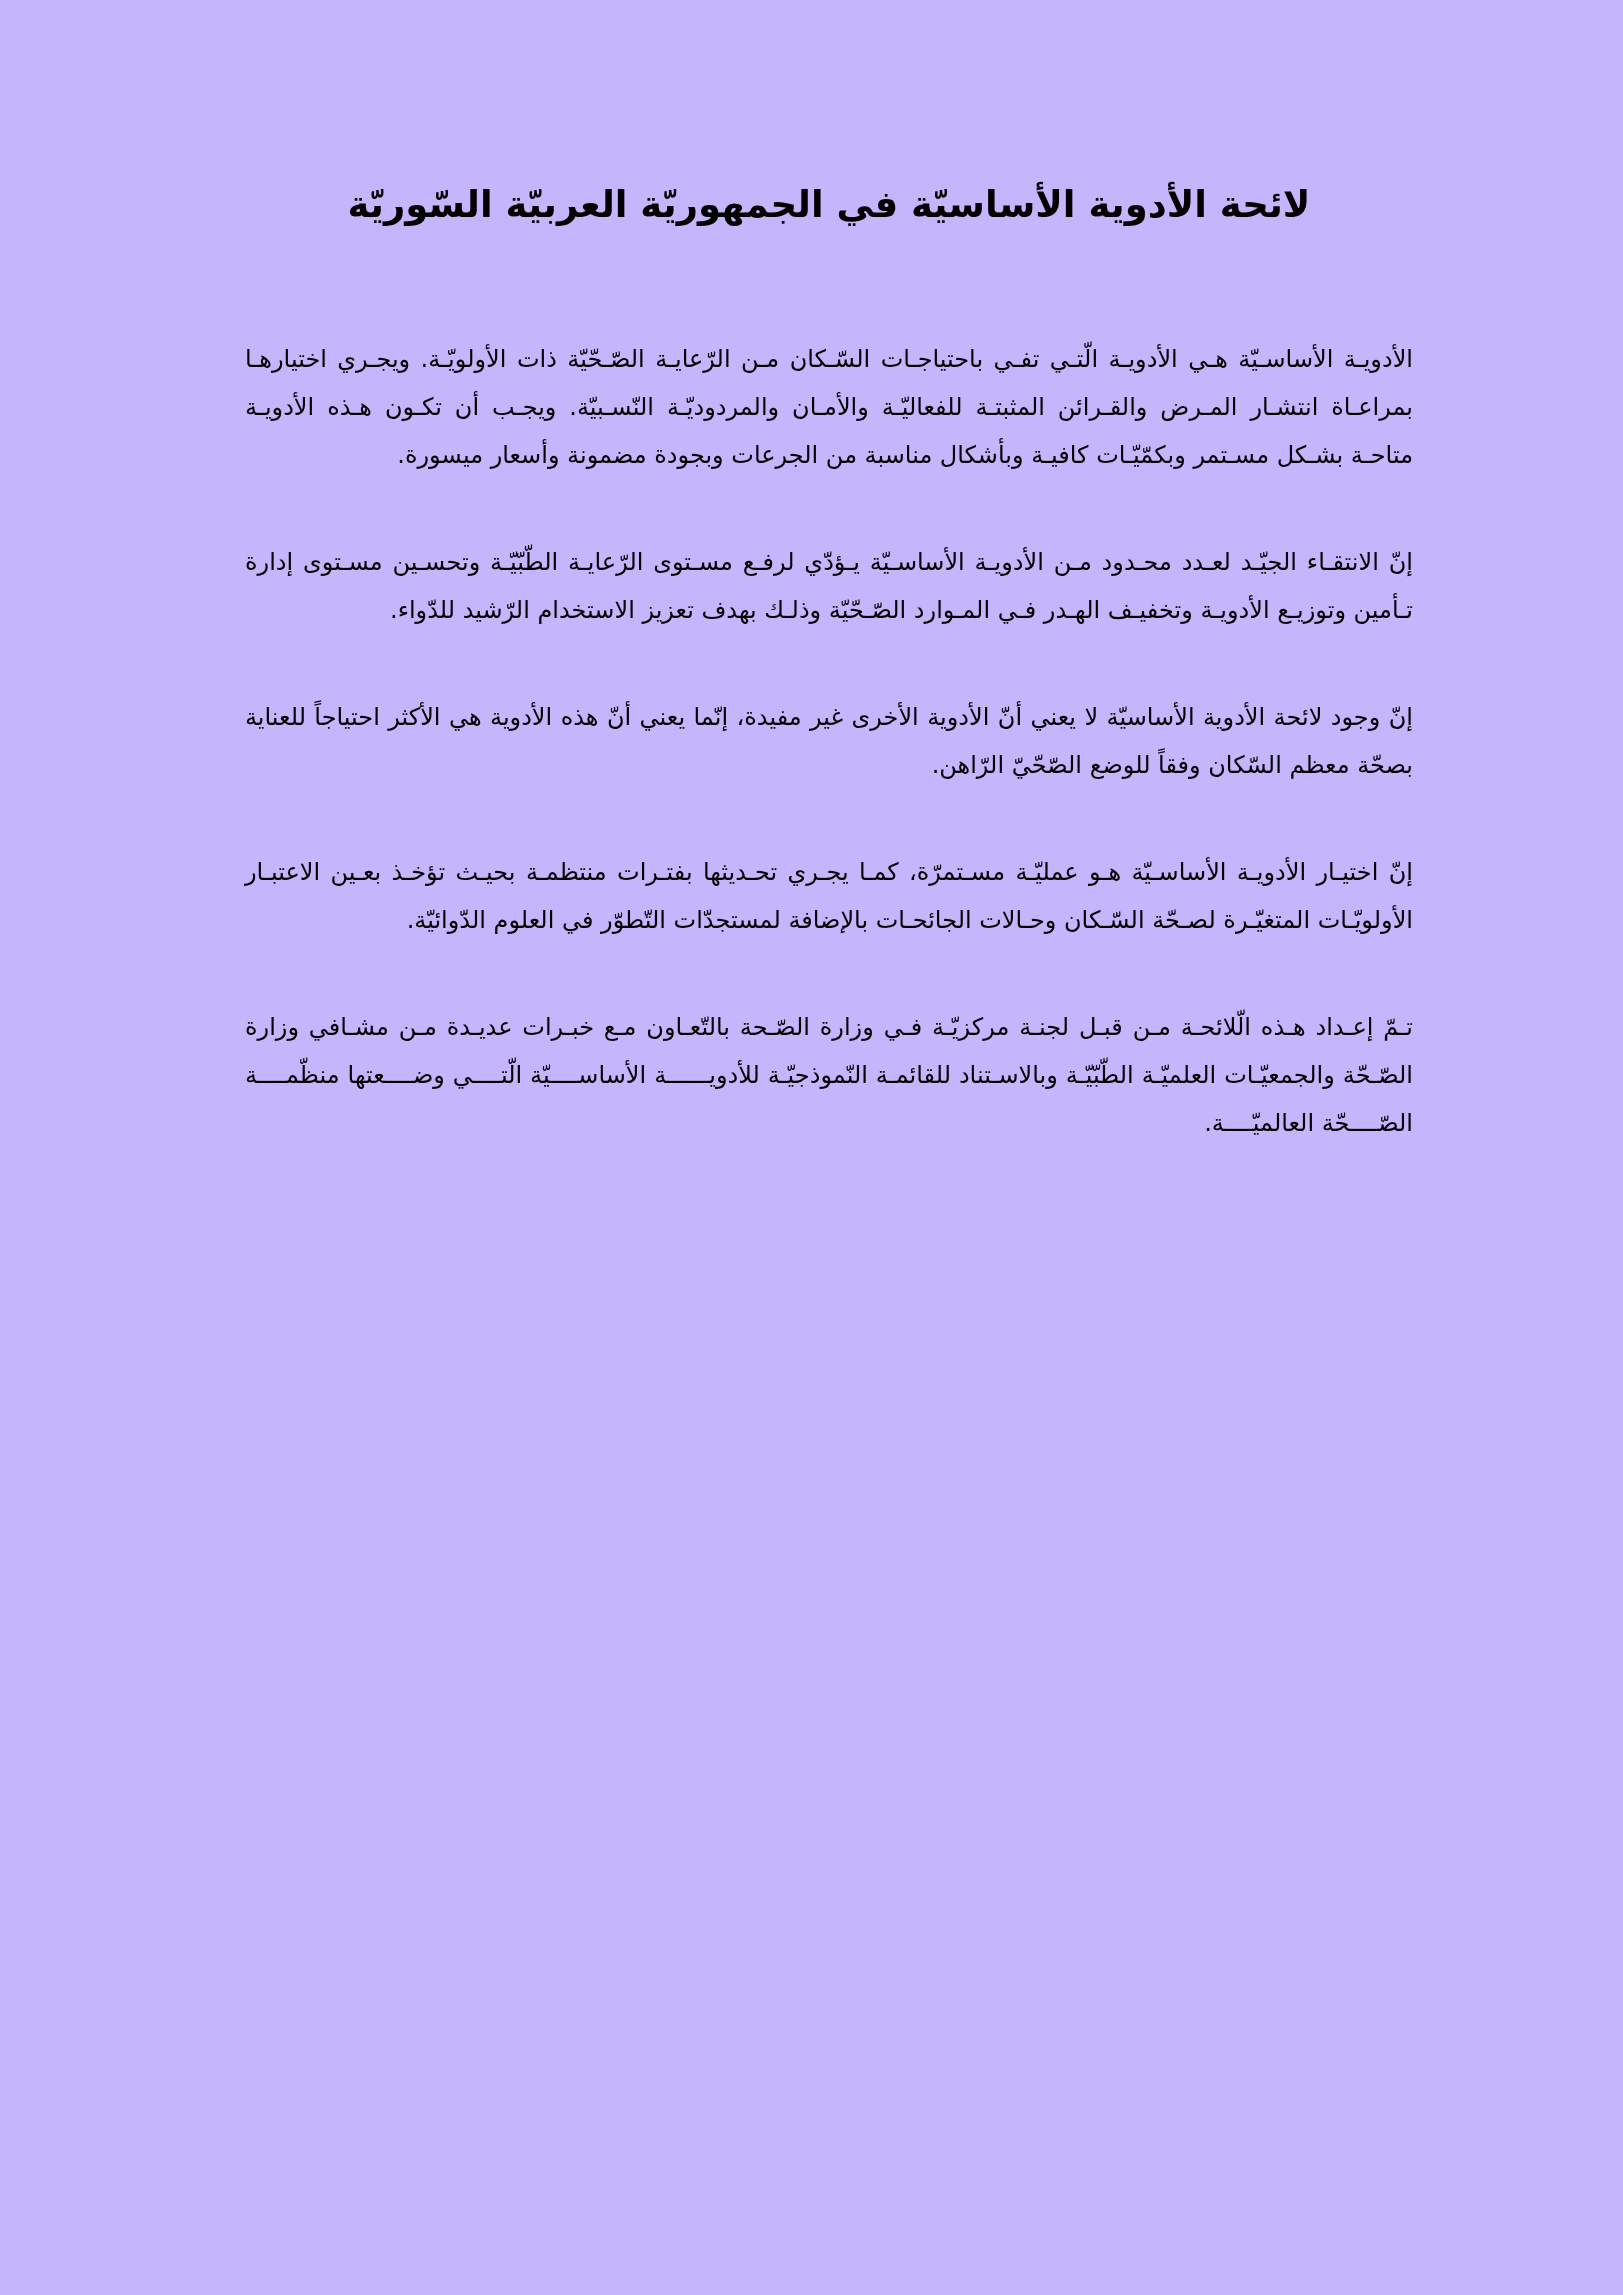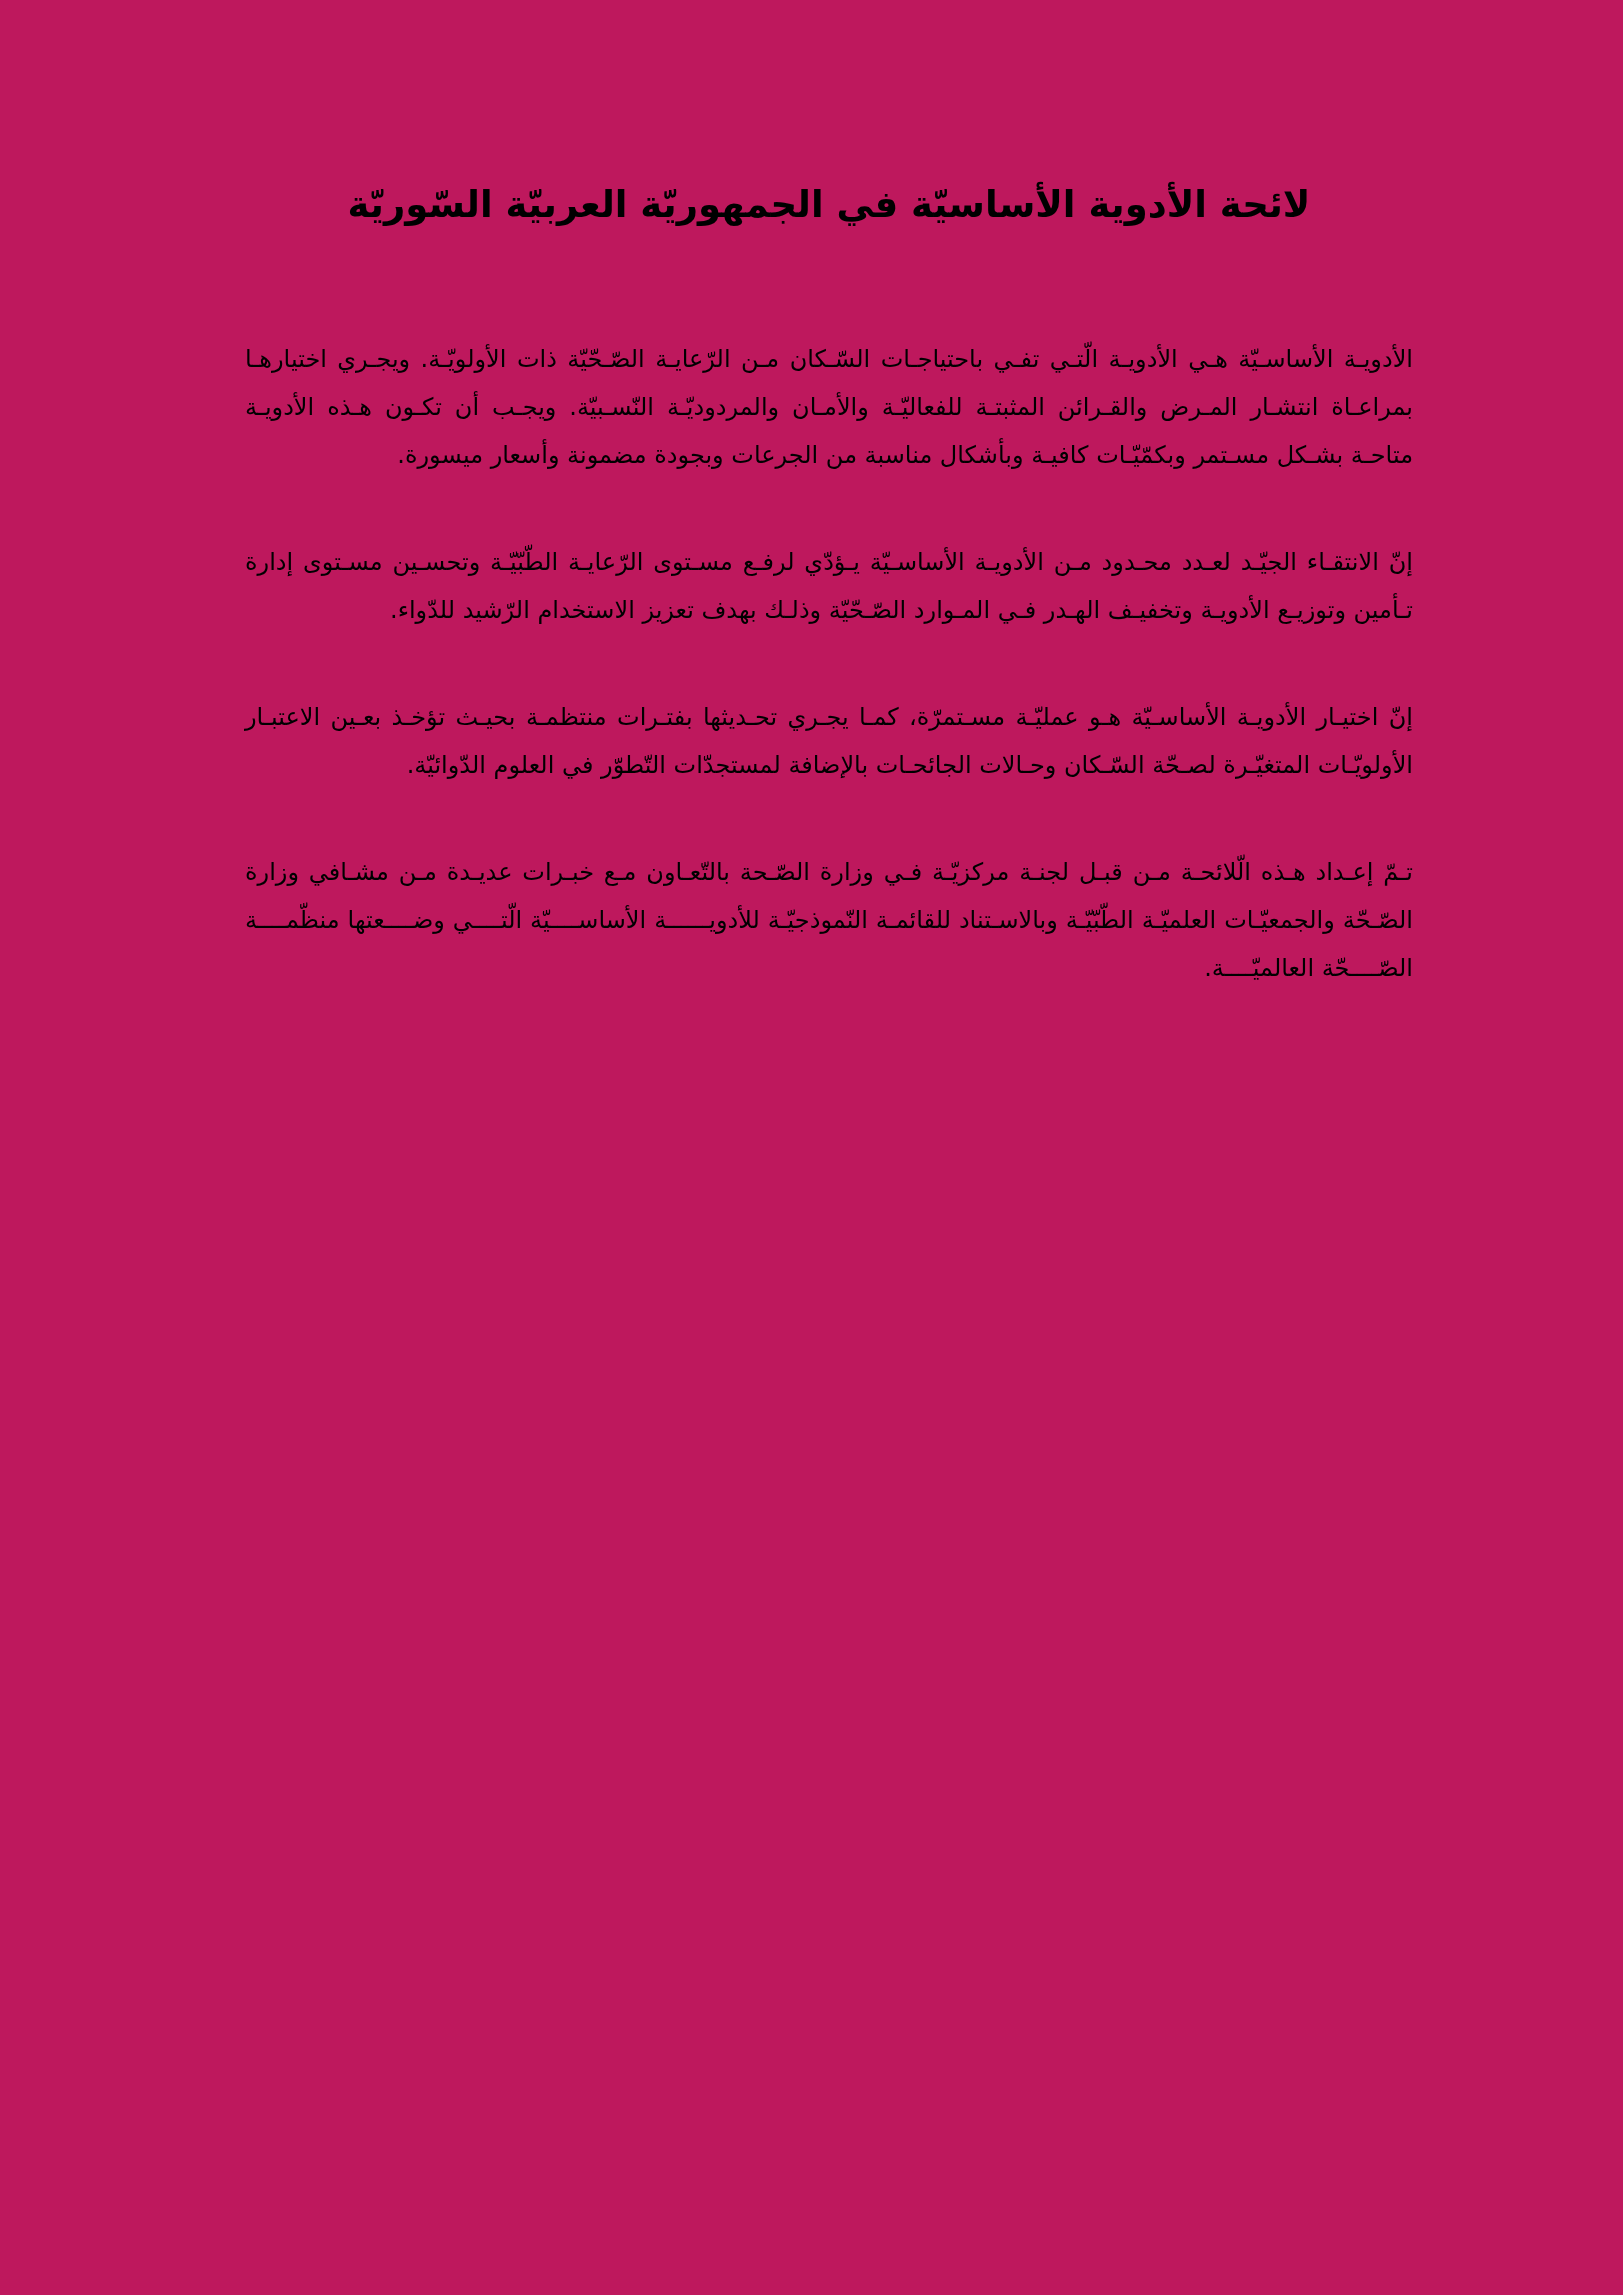--- a/index.html
+++ b/index.html
@@ -4,21 +4,21 @@
 <style>
   html, body {
     margin: 0;
     padding: 0;
     background: #ffffff;
   }
   .page {
     position: relative;
     width: 1623px;
     height: 2295px;
-    background: #be185d;
+    background: #c4b5fd;
     color: #000000;
     font-family: "DejaVu Sans", sans-serif;
     overflow: hidden;
   }
   .content {
     position: absolute;
     top: 0;
     left: 245px;
     width: 1168px;
   }
@@ -69,19 +69,20 @@
 </style>
 </head>
 <body>
 
 <div class="page">
   <div class="content">
     <h1 class="doc-title">لائحة الأدوية الأساسيّة في الجمهوريّة العربيّة السّوريّة</h1>
     <div class="body-text">
       <p>الأدويـة الأساسـيّة هـي الأدويـة الّتـي تفـي باحتياجـات السّـكان مـن الرّعايـة الصّـحّيّة ذات الأولويّـة. ويجـري اختيارهـا بمراعـاة انتشـار المـرض والقـرائن المثبتـة للفعاليّـة والأمـان والمردوديّـة النّسـبيّة. ويجـب أن تكـون هـذه الأدويـة متاحـة بشـكل مسـتمر وبكمّيّـات كافيـة وبأشكال مناسبة من الجرعات وبجودة مضمونة وأسعار ميسورة.</p>
       <p>إنّ الانتقـاء الجيّـد لعـدد محـدود مـن الأدويـة الأساسـيّة يـؤدّي لرفـع مسـتوى الرّعايـة الطّبّيّـة وتحسـين مسـتوى إدارة تـأمين وتوزيـع الأدويـة وتخفيـف الهـدر فـي المـوارد الصّـحّيّة وذلـك بهدف تعزيز الاستخدام الرّشيد للدّواء.</p>
+      <p>إنّ وجود لائحة الأدوية الأساسيّة لا يعني أنّ الأدوية الأخرى غير مفيدة، إنّما يعني أنّ هذه الأدوية هي الأكثر احتياجاً للعناية بصحّة معظم السّكان وفقاً للوضع الصّحّيّ الرّاهن.</p>
       <p>إنّ اختيـار الأدويـة الأساسـيّة هـو عمليّـة مسـتمرّة، كمـا يجـري تحـديثها بفتـرات منتظمـة بحيـث تؤخـذ بعـين الاعتبـار الأولويّـات المتغيّـرة لصـحّة السّـكان وحـالات الجائحـات بالإضافة لمستجدّات التّطوّر في العلوم الدّوائيّة.</p>
       <p>تـمّ إعـداد هـذه الّلائحـة مـن قبـل لجنـة مركزيّـة فـي وزارة الصّـحة بالتّعـاون مـع خبـرات عديـدة مـن مشـافي وزارة الصّـحّة والجمعيّـات العلميّـة الطّبّيّـة وبالاسـتناد للقائمـة النّموذجيّـة للأدويــــــة الأساســــيّة الّتــــي وضــــعتها منظّمــــة الصّــــحّة العالميّــــة.</p>
     </div>
   </div>
 
 </div>
 
 
 </body></html>

